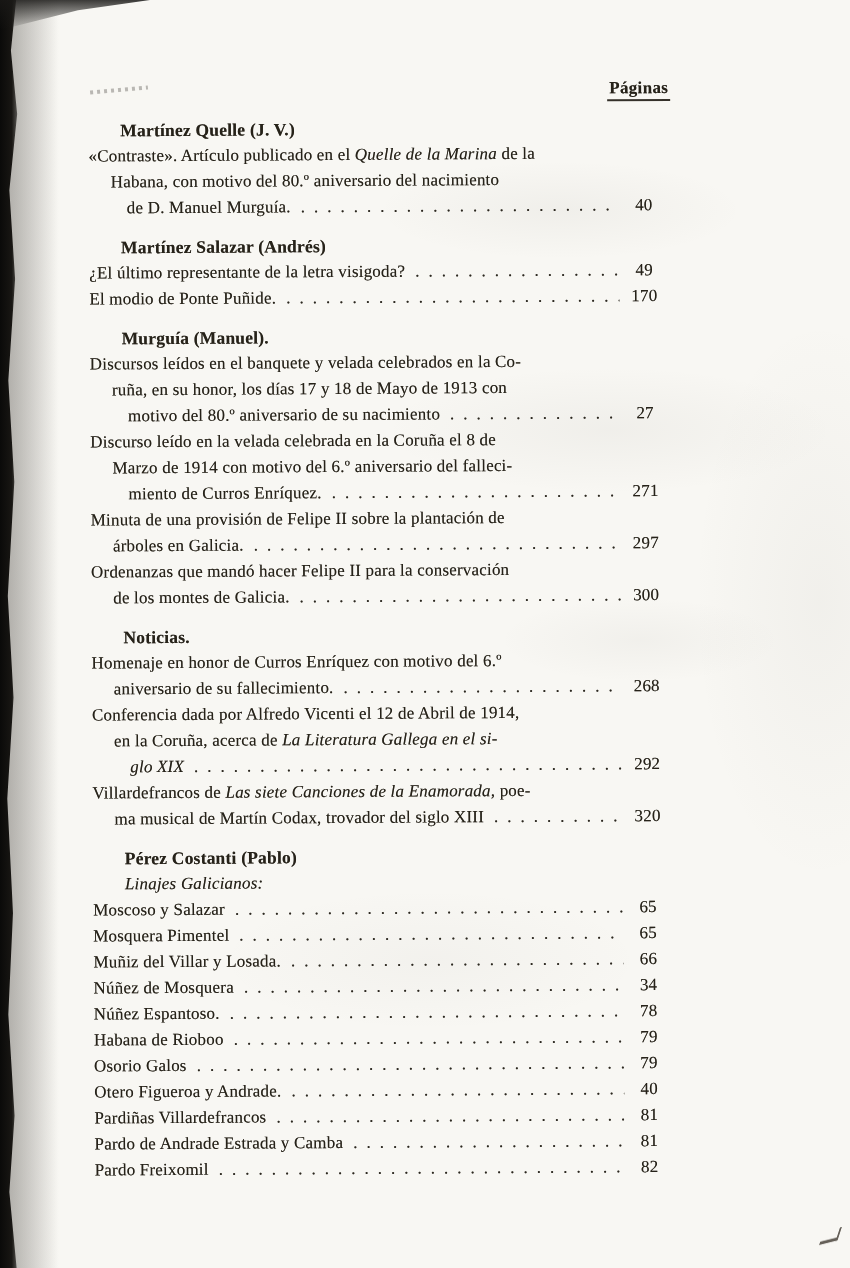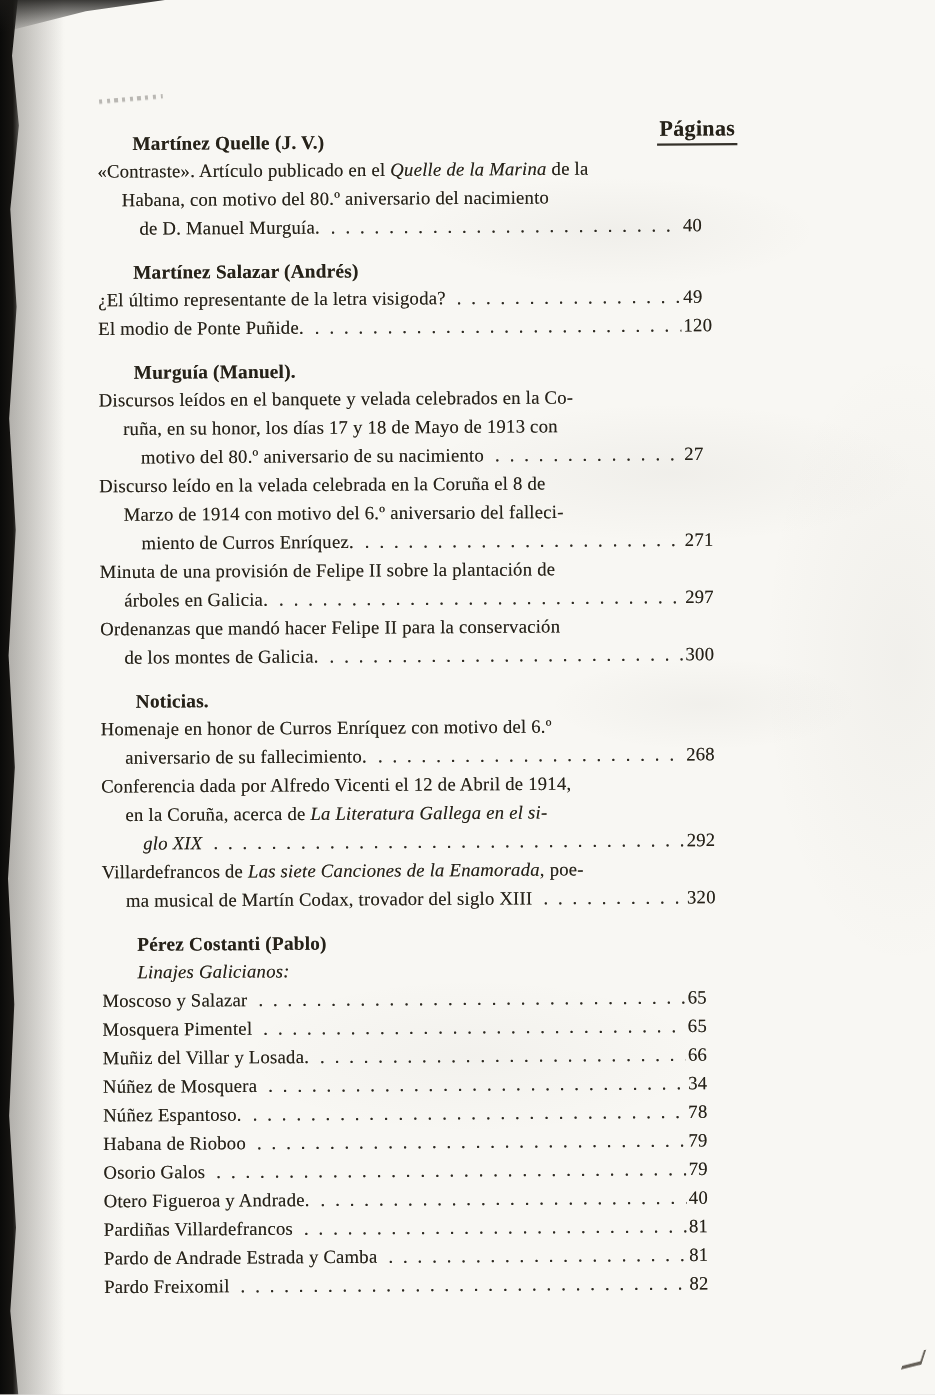--- a/index.html
+++ b/index.html
@@ -39,40 +39,40 @@
     border-bottom:3px solid #4c463e; border-right:2px solid #4c463e;
     transform:rotate(-14deg) skewX(-32deg); filter:blur(.4px); opacity:.85;
   }
   .page-content {
     position:absolute; left:86px; top:74px; width:580px; z-index:4;
     transform:rotate(-0.35deg); transform-origin:top right;
     color:#262219; font-size:17px; letter-spacing:.2px;
     text-shadow:0 0 .4px rgba(38,34,25,.55);
   }
   .pages-label {
-    position:absolute; top:4px; right:-4px; font-weight:700; font-size:20px;
-    padding:0 2px 1px; border-bottom:2px solid #35312a; letter-spacing:.3px;margin-top:28px;
+    position:absolute; top:4px; right:-4px; font-weight:700; font-size:17px;
+    padding:0 2px 1px; border-bottom:2px solid #35312a; letter-spacing:.3px;
   }
   .sections { margin-top:40px; }
   .index-section { margin-bottom:13px; }
   .index-section:last-child { margin-bottom:0; }
   .heading { font-weight:700; padding-left:34px; line-height:26px; font-size:17.5px; }
   .subheading { font-style:italic; padding-left:34px; line-height:26px; }
   .row { display:flex; align-items:baseline; line-height:26px; }
   .row .text { white-space:nowrap; flex:0 1 auto; }
   .indent-0 { padding-left:2px; }
   .indent-1 { padding-left:24px; }
   .indent-2 { padding-left:40px; }
   .it { font-style:italic; }
   .leader {
     flex:1 1 auto; overflow:hidden; white-space:nowrap;
     letter-spacing:9px; margin-left:10px; margin-right:2px;
     min-width:10px; color:#2c2820;
   }
-  .pagenum { flex:0 0 auto; width:46px; text-align:left; }
+  .pagenum { flex:0 0 auto; width:46px; text-align:center; }
 </style>
 </head>
 <body>
 
 <div class="scan">
   <div class="edge-shadow"></div>
   <div class="edge-left"></div>
   <div class="corner-top"></div>
   <div class="smudge"></div>
   <div class="mark-br"></div>
@@ -97,21 +97,21 @@
         <section class="index-section">
           <div class="heading">Martínez Salazar (Andrés)</div>
           <div class="row indent-0">
             <span class="text"><span>¿El último representante de la letra visigoda?</span></span>
             <span class="leader">......................................................................</span>
             <span class="pagenum">49</span>
           </div>
           <div class="row indent-0">
             <span class="text"><span>El modio de Ponte Puñide.</span></span>
             <span class="leader">......................................................................</span>
-            <span class="pagenum">120</span>
+            <span class="pagenum">170</span>
           </div>
         </section>
         <section class="index-section">
           <div class="heading">Murguía (Manuel).</div>
           <div class="row indent-0">
             <span class="text"><span>Discursos leídos en el banquete y velada celebrados en la Co-</span></span>
           </div>
           <div class="row indent-1">
             <span class="text"><span>ruña, en su honor, los días 17 y 18 de Mayo de 1913 con</span></span>
           </div>

